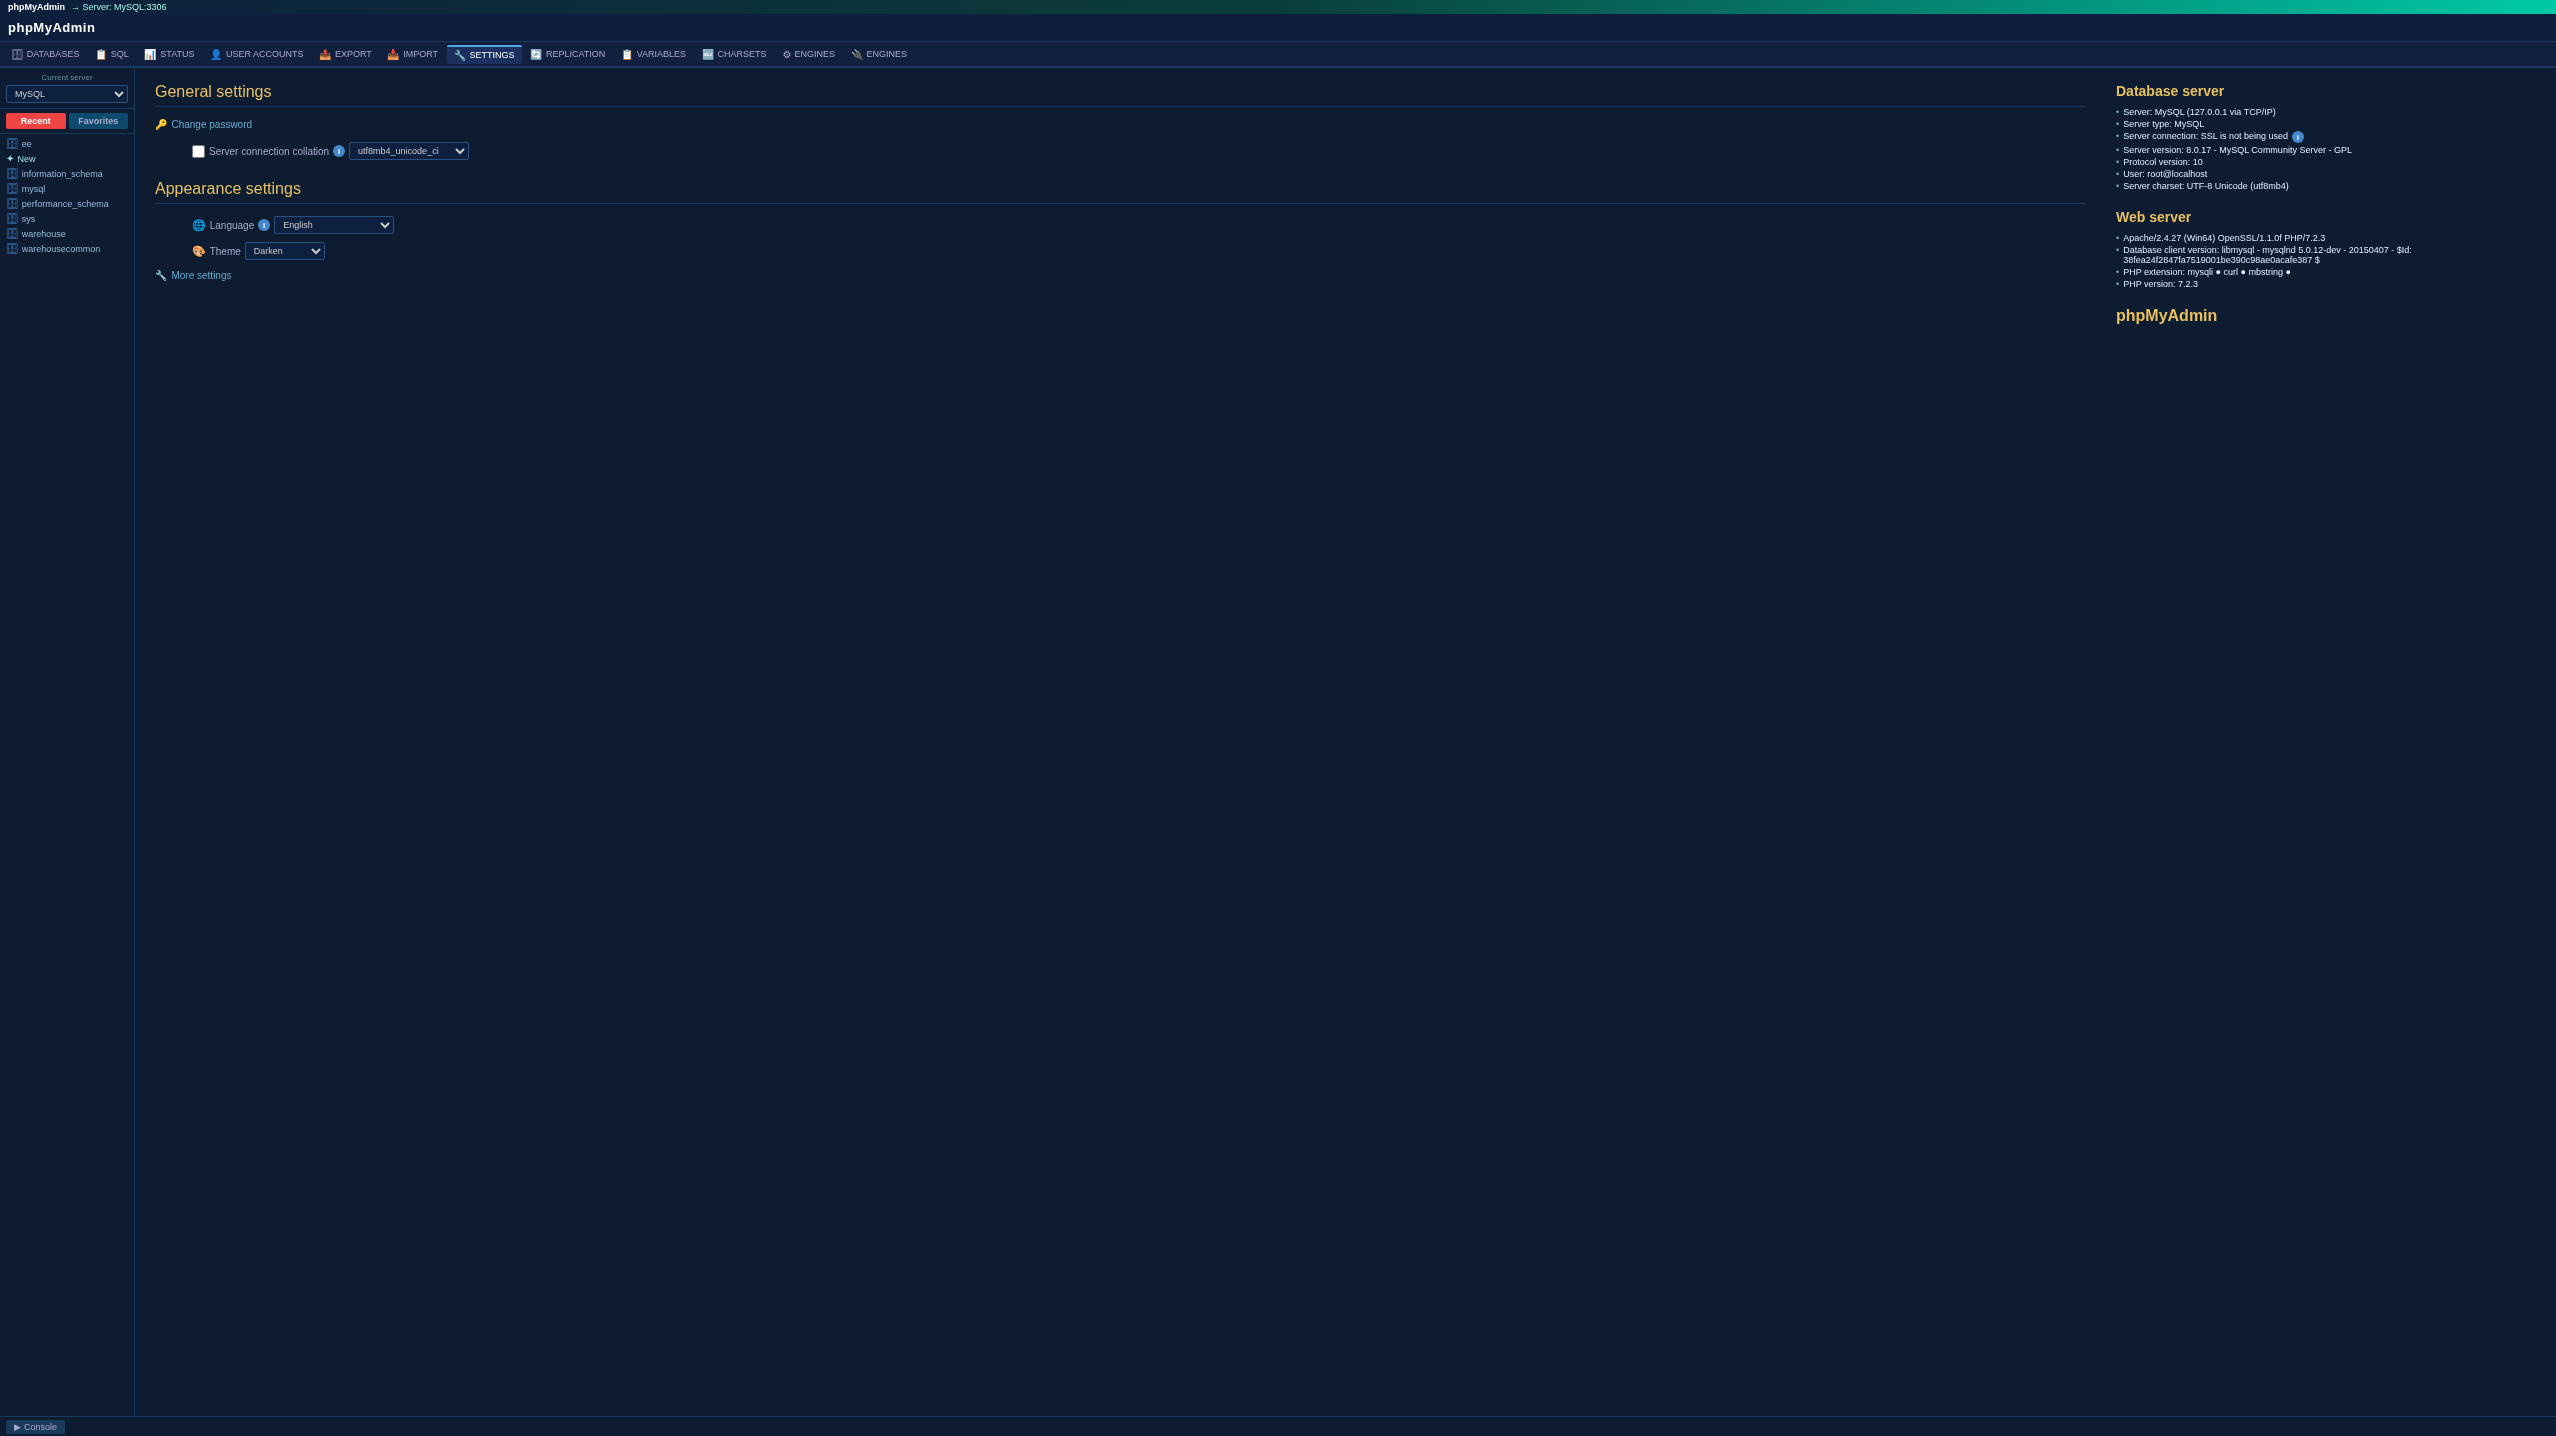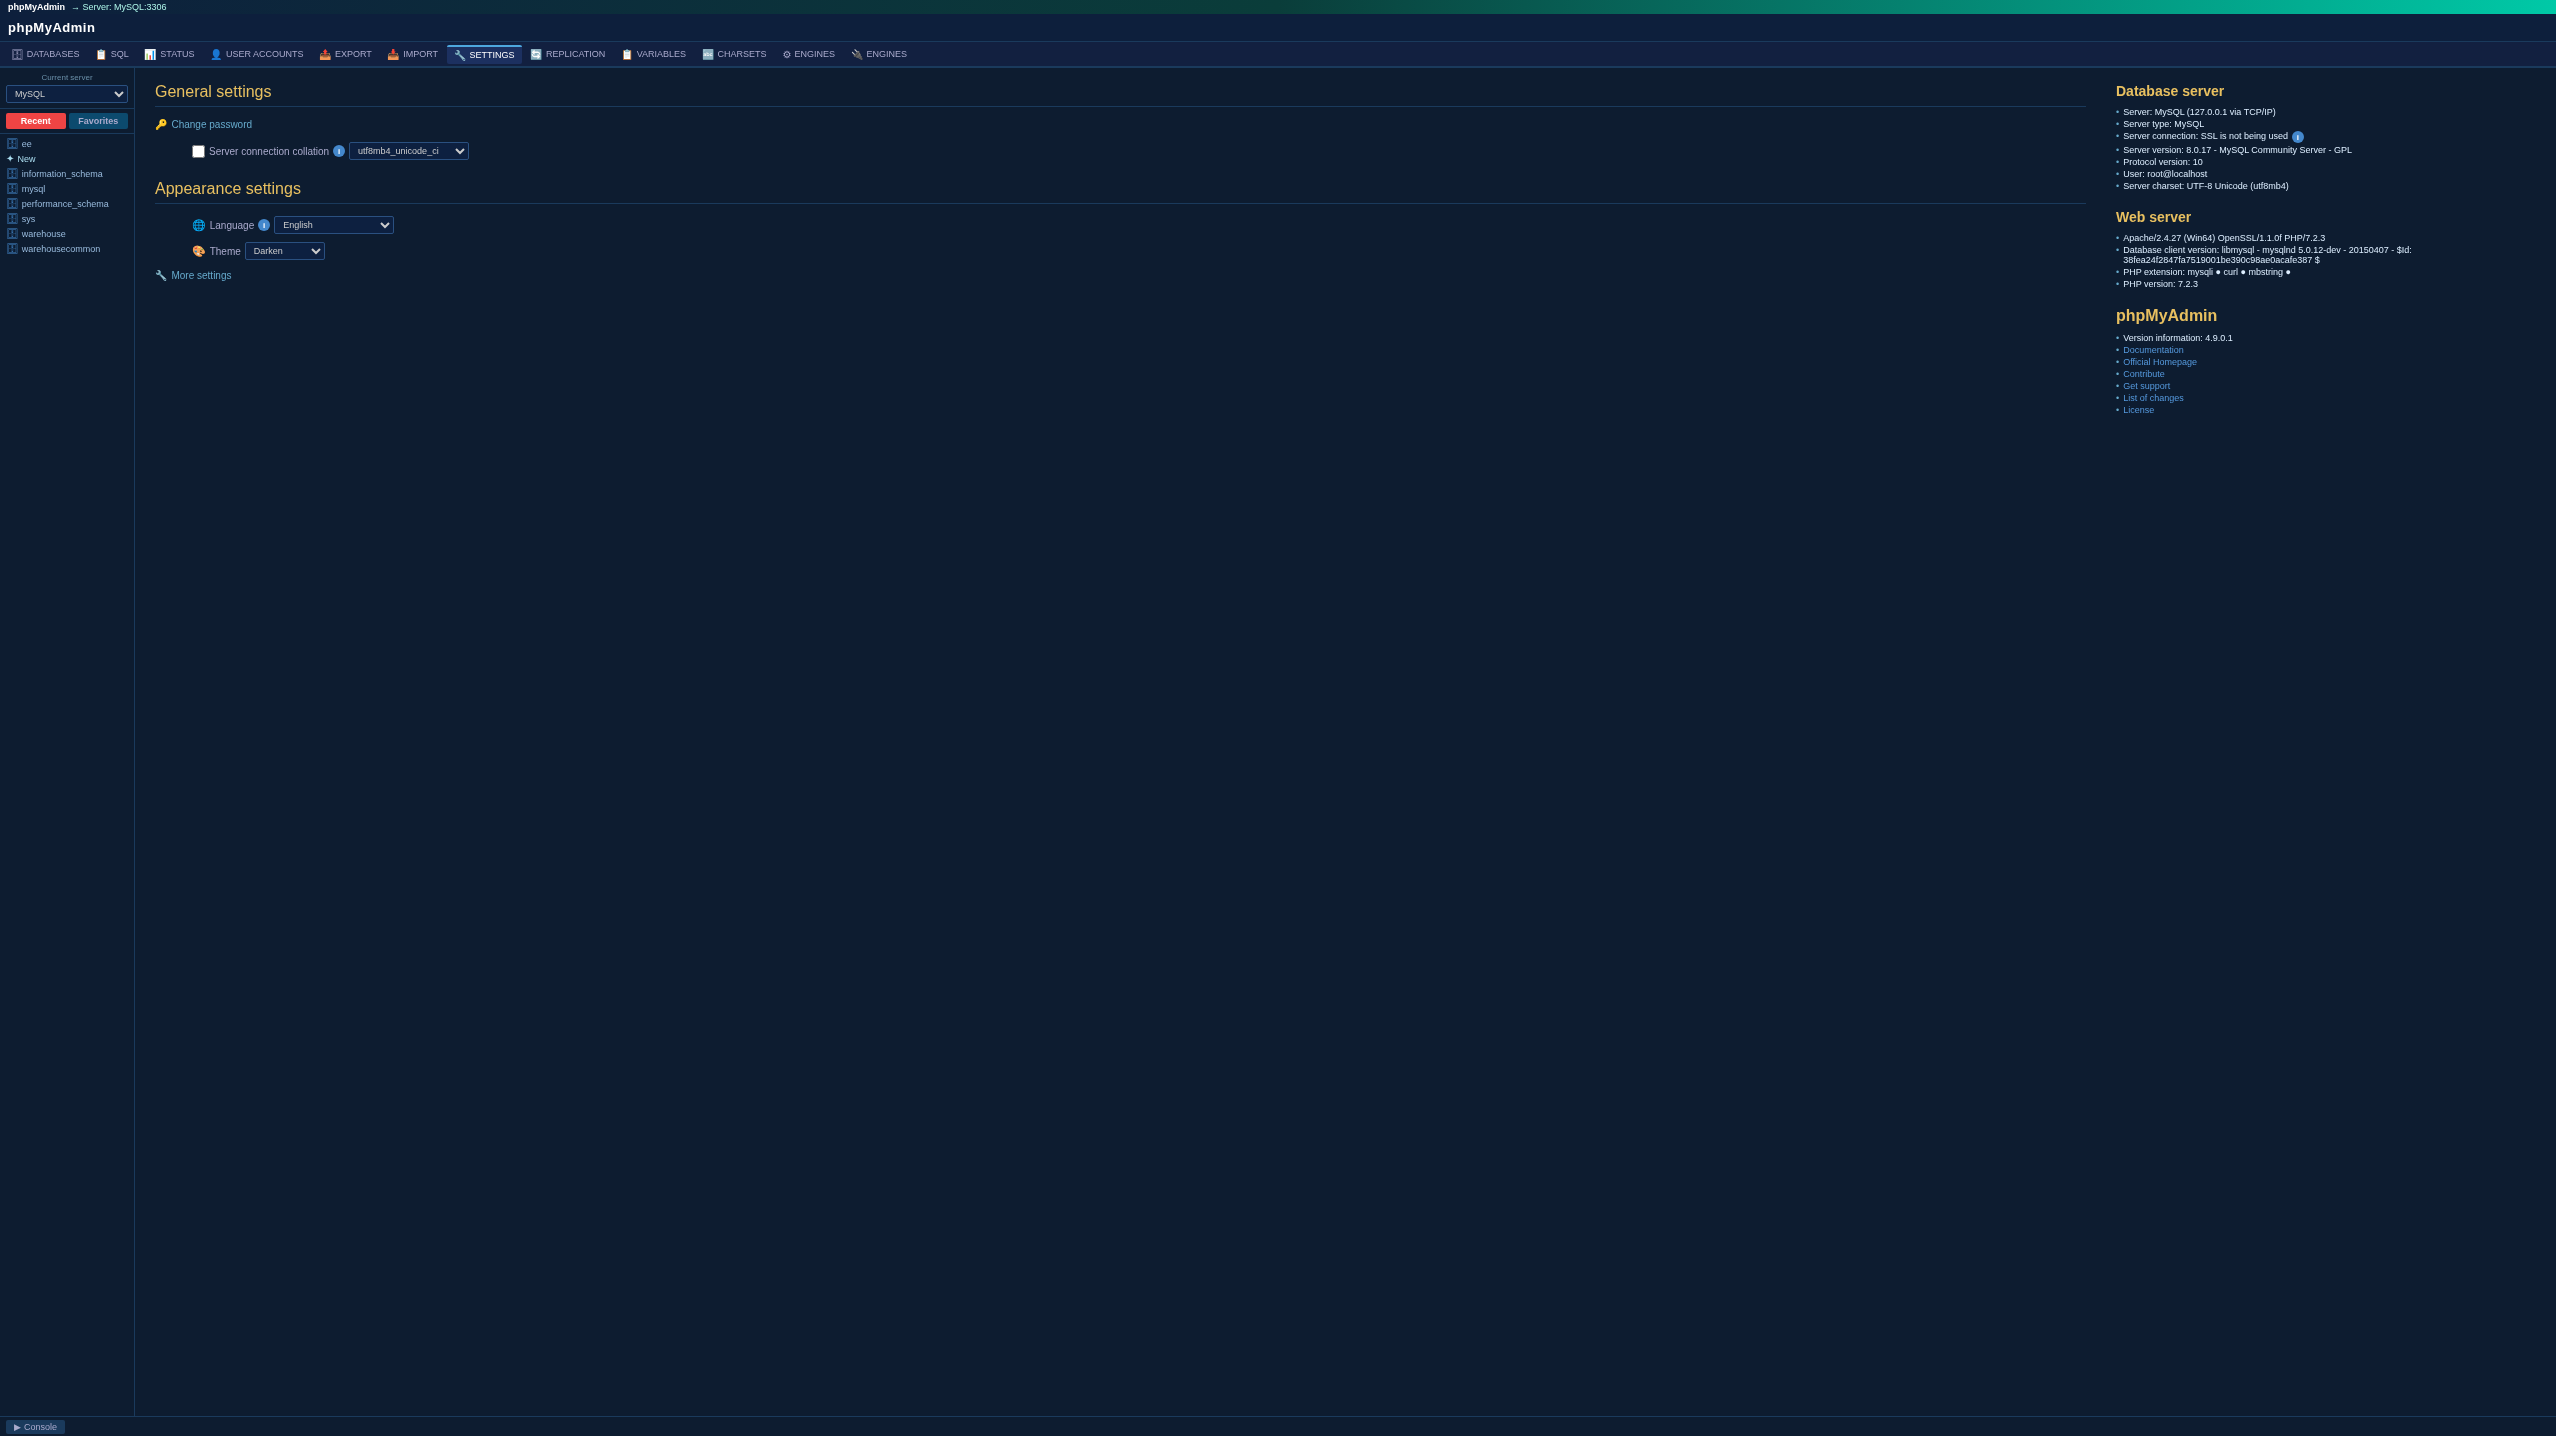--- a/index.html
+++ b/index.html
@@ -527,43 +527,20 @@
             <span class="info-value">PHP extension: mysqli ● curl ● mbstring ●</span>
           </li>
           <li>
             <span class="info-value">PHP version: 7.2.3</span>
           </li>
         </ul>
       </div>
 
       <div class="info-section" id="phpmyadmin-section">
         <div class="info-section-title" style="font-size:16px;">phpMyAdmin</div>
-        <ul class="info-list">
-          <li>
-            <span class="info-value">Version information: 4.9.0.1</span>
-          </li>
-          <li>
-            <a class="info-link">Documentation</a>
-          </li>
-          <li>
-            <a class="info-link">Official Homepage</a>
-          </li>
-          <li>
-            <a class="info-link">Contribute</a>
-          </li>
-          <li>
-            <a class="info-link">Get support</a>
-          </li>
-          <li>
-            <a class="info-link">List of changes</a>
-          </li>
-          <li>
-            <a class="info-link">License</a>
-          </li>
-        </ul>
       </div>
 
     </div>
   </div>
 
 </div>
 
 <div id="console-bar">
   <button id="console-btn">
     <span>▶</span>

